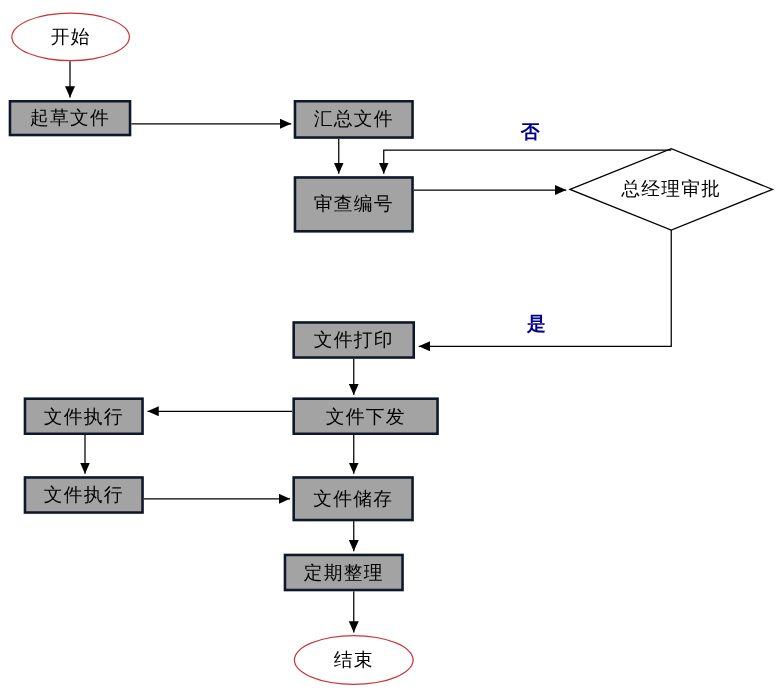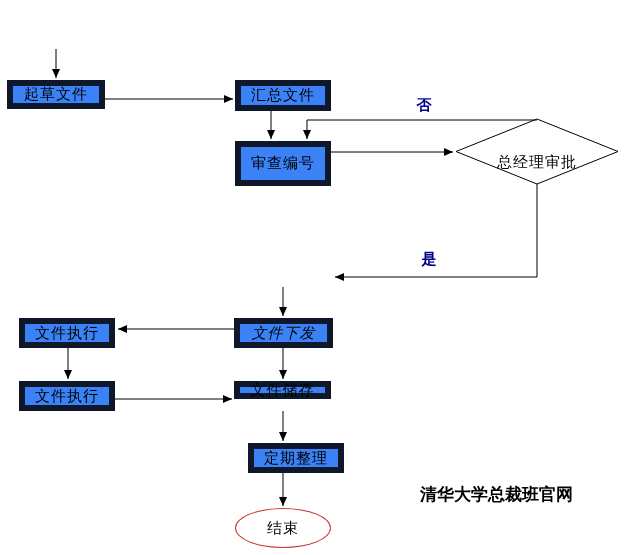--- a/index.html
+++ b/index.html
@@ -12,22 +12,22 @@
     --terminal-stroke:#cc3333;
     --edge-label-color:#00008b;
     --line-color:#000000;
   }
   #edges{position:absolute;left:0;top:0;width:624px;height:555px;}
   .edge{fill:none;stroke:var(--line-color);stroke-width:1;}
   .shape{fill:#ffffff;stroke:var(--line-color);stroke-width:1;}
   .node{
     position:absolute;
     display:flex;align-items:center;justify-content:center;
-    font-size:15px;color:#000;background:#3b82f6;
-    border:6px solid #0f172a;box-sizing:border-box;
+    font-size:15px;color:#000;background:#a3a3a3;
+    border:2px solid #0f172a;box-sizing:border-box;
     letter-spacing:1px;
   }
   .terminal{
     border:1.5px solid var(--terminal-stroke);
     border-radius:50%;
     background:#fff;
   }
   .dlabel{
     position:absolute;
     display:flex;align-items:center;justify-content:center;
@@ -43,27 +43,27 @@
   #footer{
     position:absolute;left:420px;top:485px;
     font-size:17px;font-weight:bold;color:#000;
     line-height:20.5px;white-space:nowrap;
   }
   
   #n-start     {left:9px;  top:10px;  width:95px; height:39px;}
   #n-draft     {left:7px;  top:80px;  width:98px; height:29px;}
   #n-summarize {left:235px;top:80px;  width:96px; height:31px;font-family:Liberation Mono, monospace;}
   #n-review    {left:235px;top:141px; width:96px; height:45px;}
-  #n-approval  {left:457px;top:143px; width:160px;height:17px;margin-top:11px;}
+  #n-approval  {left:457px;top:143px; width:160px;height:17px;}
   #n-print     {left:234px;top:257px; width:98px; height:30px;}
-  #n-distribute{left:234px;top:318px; width:99px; height:30px;font-style:italic;}
+  #n-distribute{left:234px;top:318px; width:117px; height:30px;}
   #n-execute1  {left:19px; top:318px; width:96px; height:30px;}
   #n-execute2  {left:19px; top:381px; width:96px; height:30px;}
-  #n-store     {left:234px;top:381px; width:97px; height:18px;}
-  #n-organize  {left:248px;top:443px; width:96px; height:30px;}
+  #n-store     {left:234px;top:381px; width:97px; height:36px;}
+  #n-organize  {left:227px;top:443px; width:96px; height:30px;}
   #n-end       {left:235px;top:508px; width:96px; height:40px;text-align:right;}
   #lbl-no {left:407px;top:96px; width:34px;}
   #lbl-yes{left:412px;top:250px;width:34px;}
 </style>
 </head>
 <body>
 
 <div id="canvas" style="--terminal-stroke: #cc3333; --edge-label-color: #00008b; --line-color: #000000;">
 
   <svg id="edges" viewBox="0 0 624 555" xmlns="http://www.w3.org/2000/svg">
@@ -83,31 +83,32 @@
     <polyline class="edge" points="537,184 537,277 335,277" marker-end="url(#arr)"></polyline>
     <polyline class="edge" points="283,287 283,316" marker-end="url(#arr)"></polyline>
     <polyline class="edge" points="234,329 118,329" marker-end="url(#arr)"></polyline>
     <polyline class="edge" points="68,348 68,379" marker-end="url(#arr)"></polyline>
     <polyline class="edge" points="115,399 232,399" marker-end="url(#arr)"></polyline>
     <polyline class="edge" points="283,348 283,379" marker-end="url(#arr)"></polyline>
     <polyline class="edge" points="283,411 283,441" marker-end="url(#arr)"></polyline>
     <polyline class="edge" points="283,473 283,506" marker-end="url(#arr)"></polyline>
   </svg>
 
+  <div class="node terminal" id="n-start">开始</div>
   <div class="node" id="n-draft">起草文件</div>
   <div class="node" id="n-summarize">汇总文件</div>
   <div class="node" id="n-review">审查编号</div>
   <div class="dlabel" id="n-approval">总经理审批</div>
+  <div class="node" id="n-print">文件打印</div>
   <div class="node" id="n-distribute">文件下发</div>
   <div class="node" id="n-execute1">文件执行</div>
   <div class="node" id="n-execute2">文件执行</div>
   <div class="node" id="n-store">文件储存</div>
   <div class="node" id="n-organize">定期整理</div>
   <div class="node terminal" id="n-end">结束</div>
 
   <div class="elabel" id="lbl-no">否</div>
   <div class="elabel" id="lbl-yes">是</div>
 
   <div id="footer">
-    <div>清华大学总裁班官网</div>
   </div>
 
 </div>
 
 </body></html>

